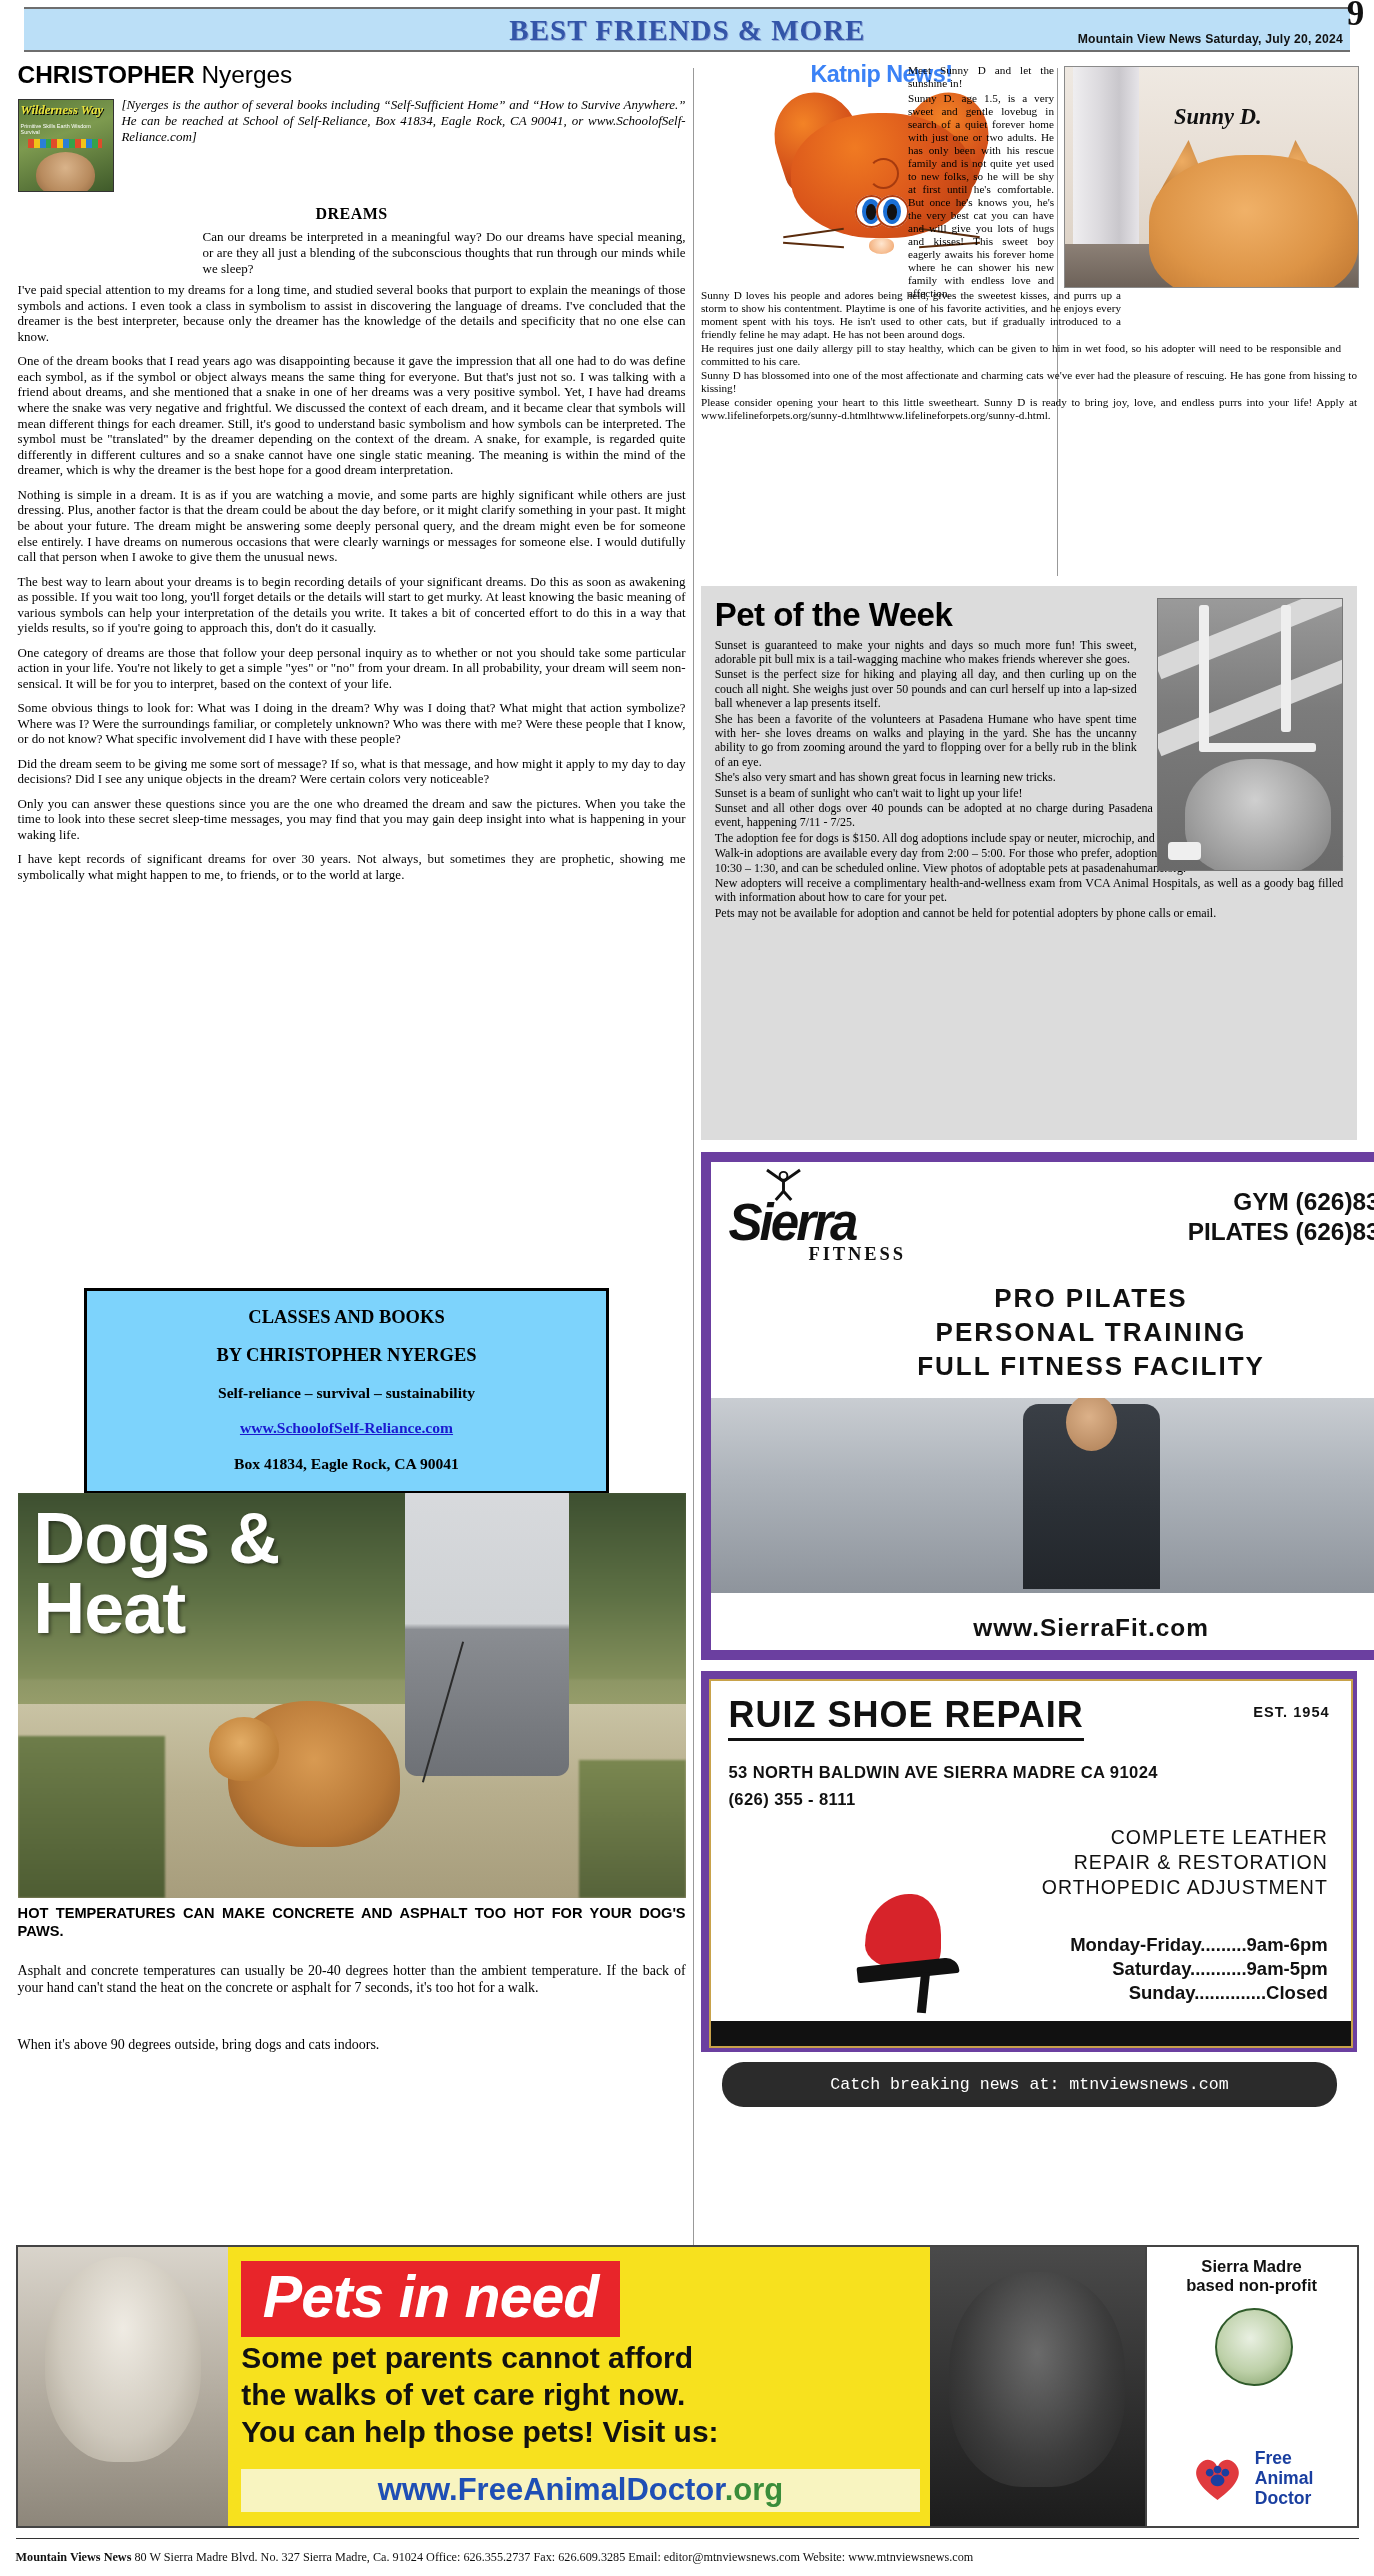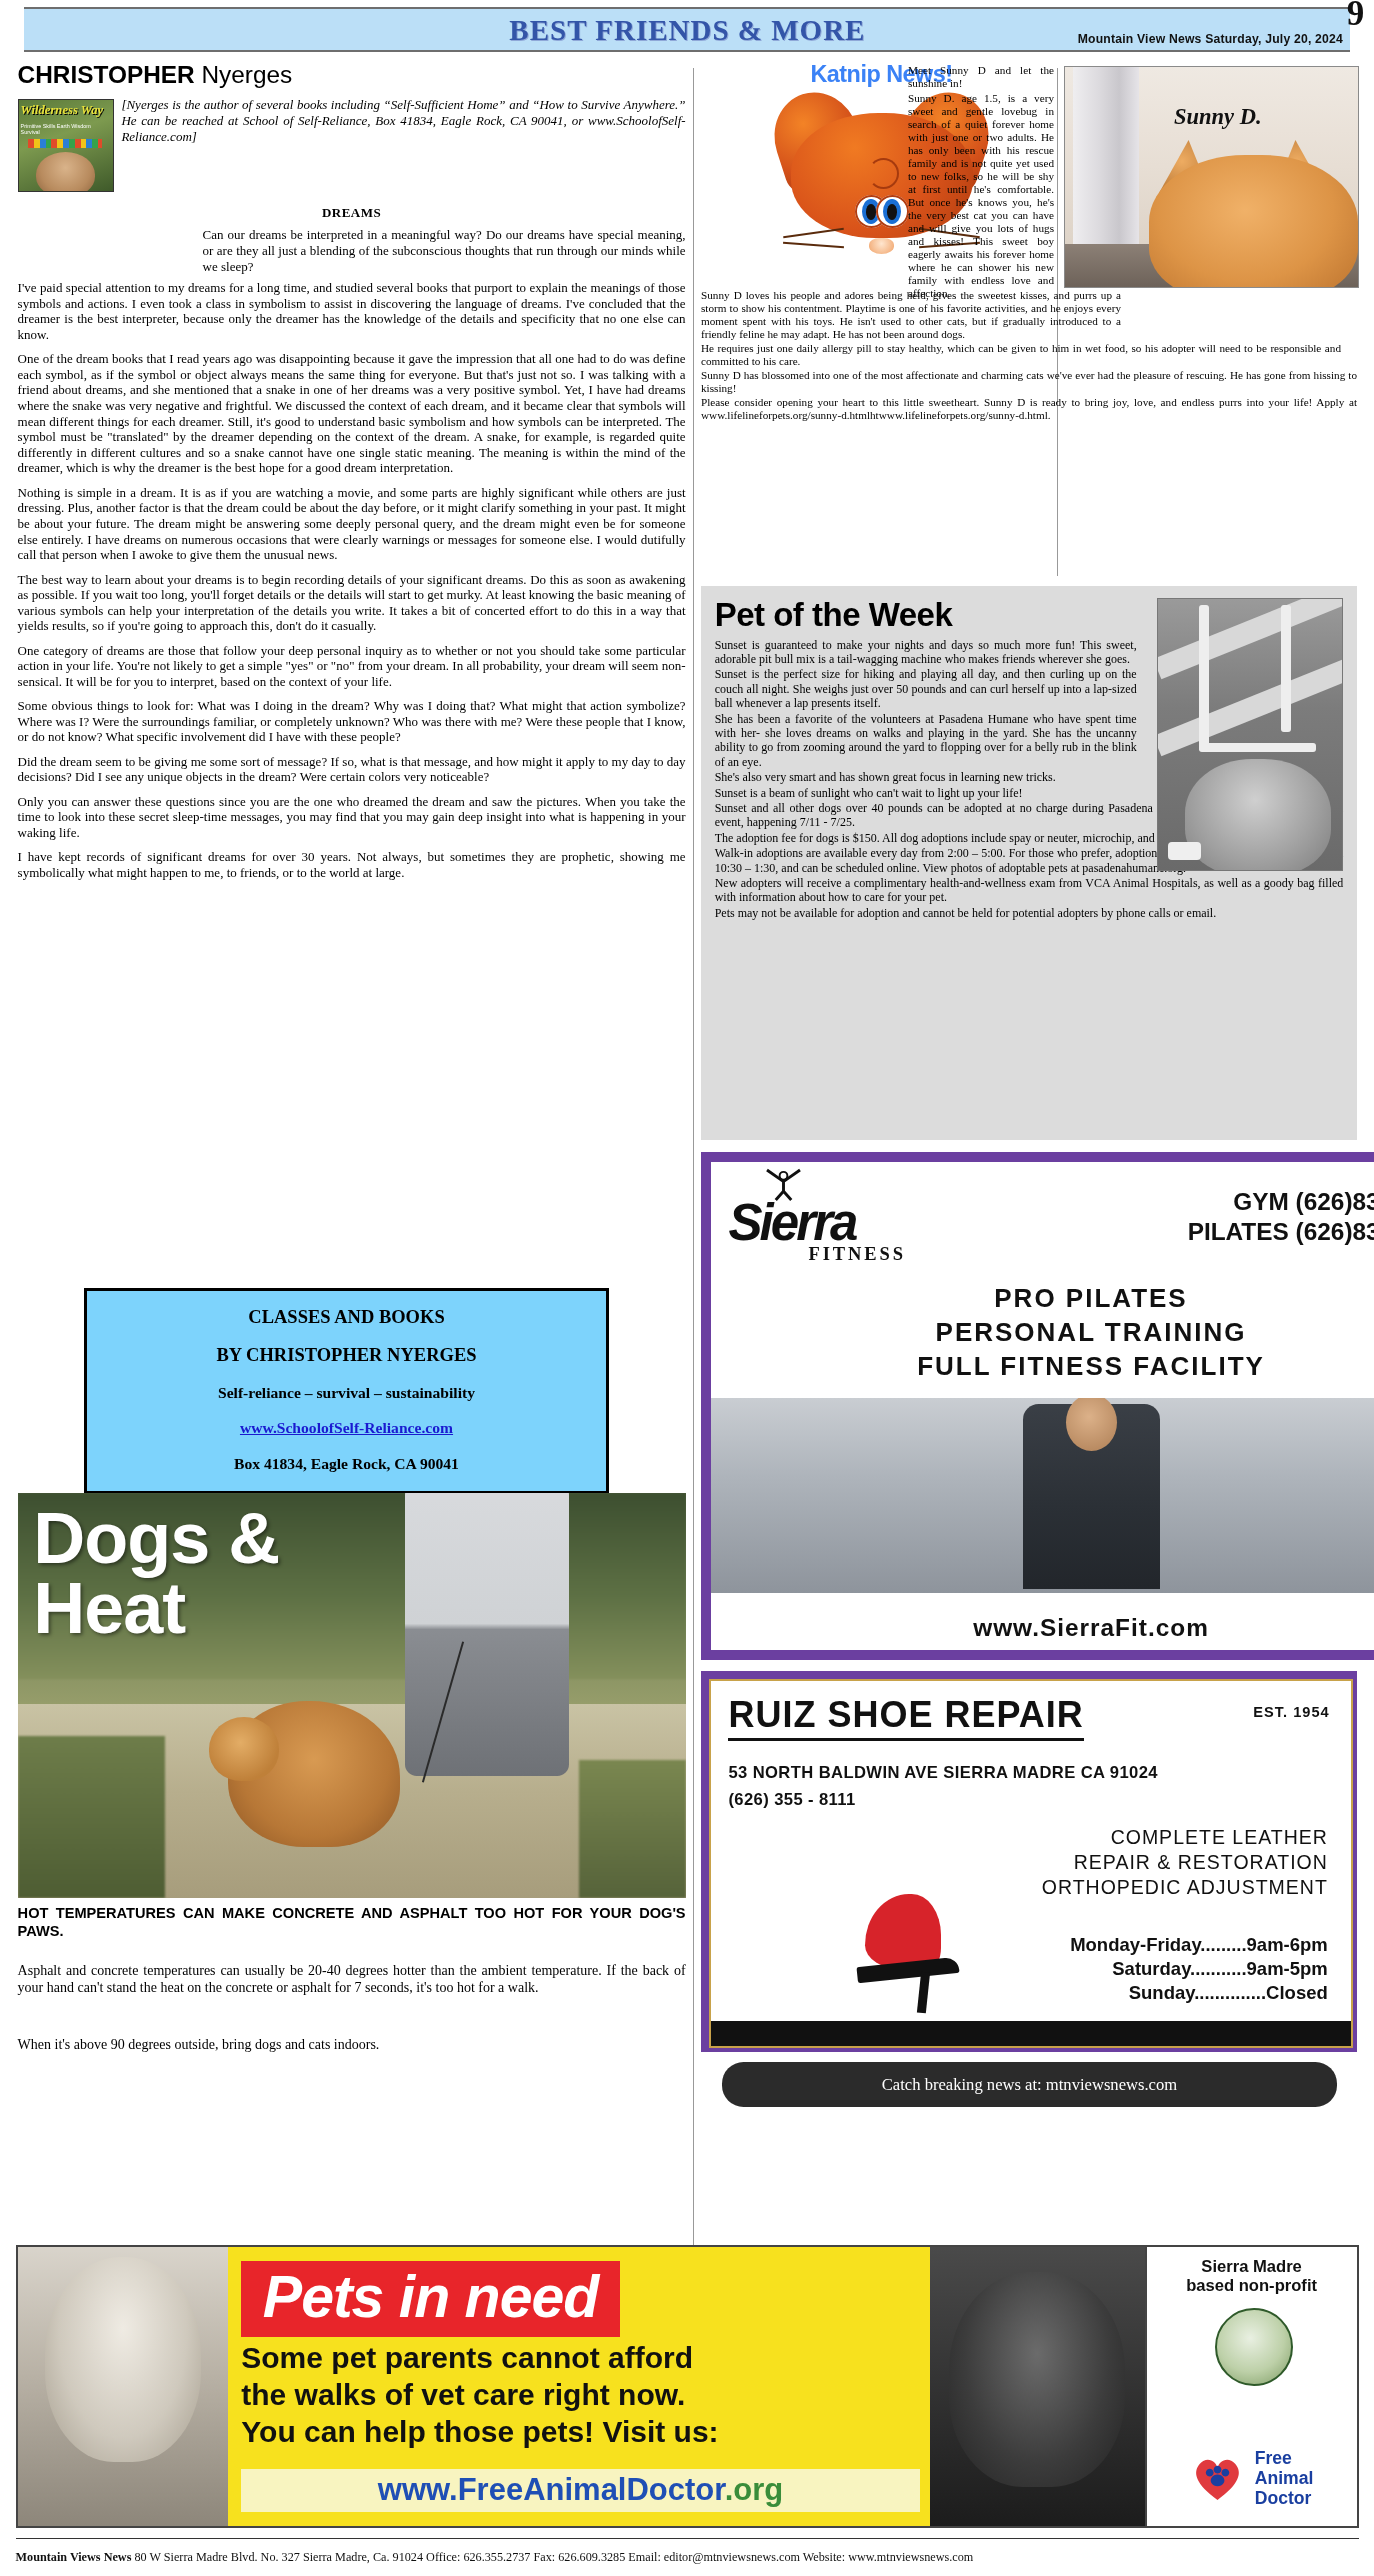--- a/index.html
+++ b/index.html
@@ -71,21 +71,21 @@
     position:absolute;left:9.8px;top:39px;width:74px;height:8.8px;
     background:repeating-linear-gradient(90deg,#e04b2a 0 5.9px,#f0c419 5.9px 11.7px,#2a7fd4 11.7px 17.6px,#34a34a 17.6px 23.4px);
   }
   .intro-text{
     font-family:"Liberation Serif", serif;font-style:italic;
     font-size:13px;line-height:1.22;text-align:justify;margin:0;
   }
 
   .section-title{
     text-align:center;font-family:"Liberation Serif", serif;font-weight:bold;
-    font-size:13px;letter-spacing:0.5px;margin:11.7px 0 5.9px 0;
+    font-size:16px;letter-spacing:0.5px;margin:11.7px 0 5.9px 0;
   }
   .lede{
     margin:0 0 5.9px 185px;font-size:13px;line-height:1.2;text-align:justify;
   }
   .body-p{
     font-size:13px;line-height:1.2;text-align:justify;margin:0 0 8.8px 0;
   }
 
   
   .classes-box{
@@ -251,21 +251,21 @@
   .rs-sole{position:absolute;left:0;top:68px;width:102px;height:15.6px;background:#111;
     border-radius:3.9px 19.5px 3.9px 3.9px;transform:rotate(-6deg);}
   .rs-heel{position:absolute;left:62px;top:78px;width:8.8px;height:41px;background:#111;transform:rotate(6deg);}
   .ruiz-footbar{position:absolute;left:0;right:0;bottom:0;height:25px;background:#111;}
 
   
   .breaking{
     position:absolute;left:722px;top:2062px;width:615px;height:45px;
     background:#2b2b2b;border-radius:21.5px;color:#fff;
     display:flex;align-items:center;justify-content:center;
-    font-family:Liberation Serif, serif;font-size:16.6px;
+    font-family:Liberation Mono, monospace;font-size:16.6px;
   }
 
   
   .pets-banner{
     position:absolute;left:15.6px;top:2245px;width:1343px;height:283px;
     background:#f7e11e;border:2px solid #444;box-sizing:border-box;overflow:hidden;
   }
   .pb-dog-left{position:absolute;left:0;top:0;width:210px;height:100%;
     background:linear-gradient(180deg,#d9d4cb 0%,#b9b2a6 45%,#8d867a 100%);}
   .pb-dog-left .face{position:absolute;left:27px;top:9.8px;width:156px;height:205px;

